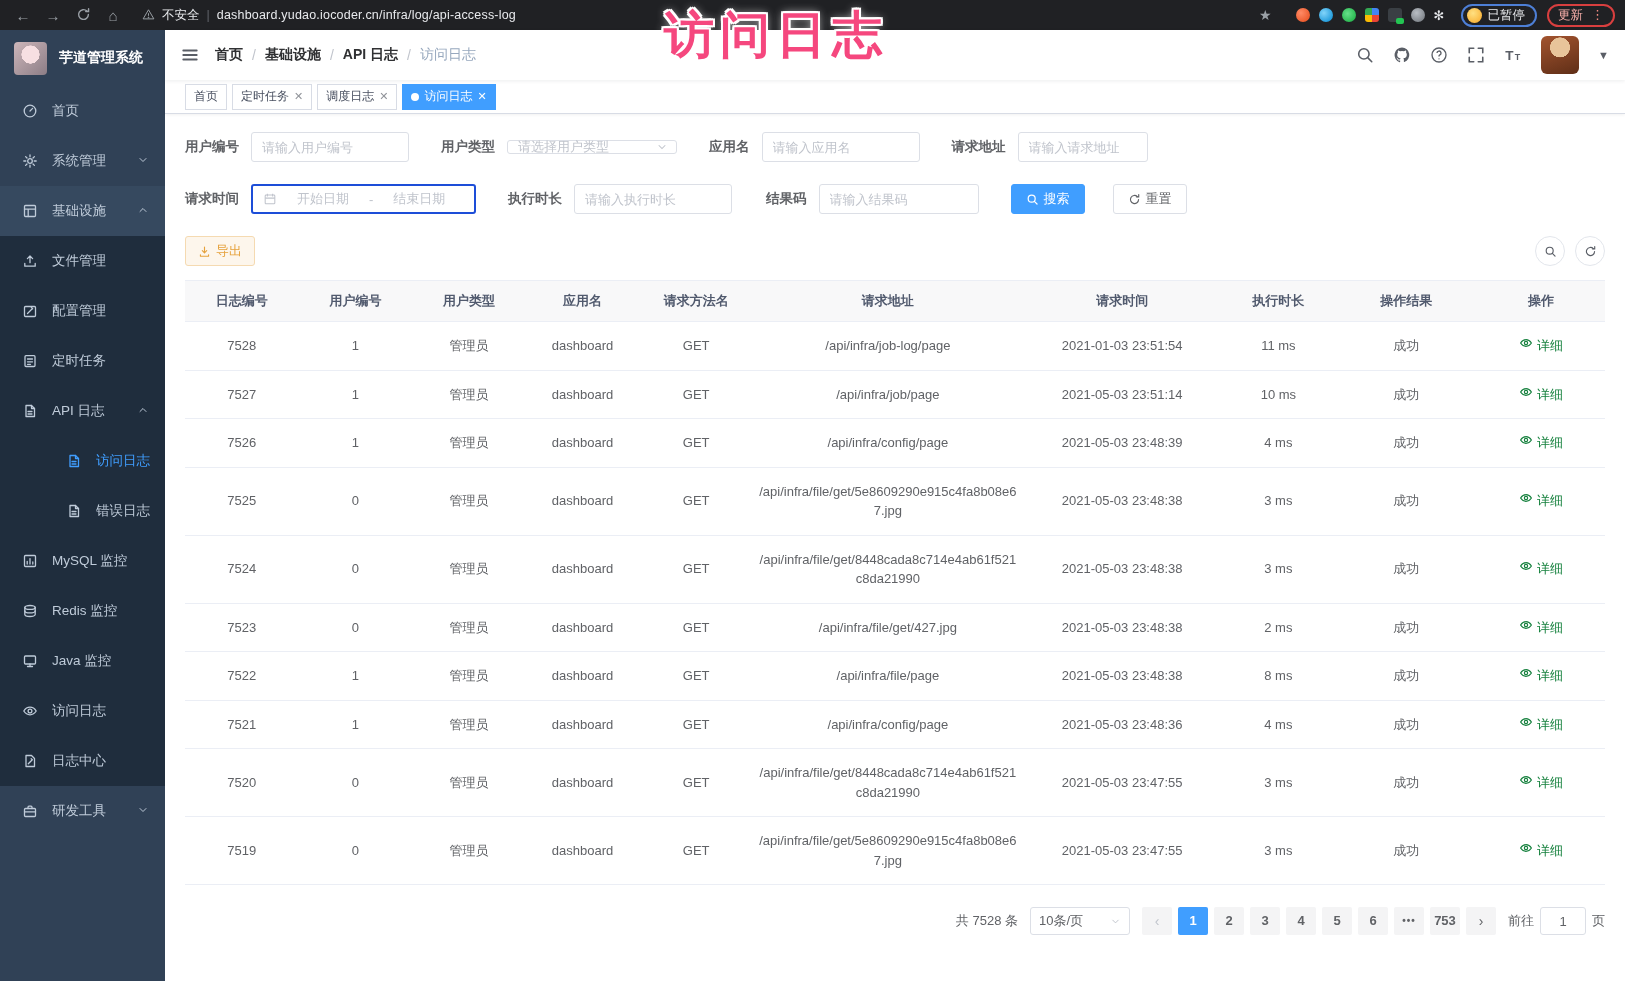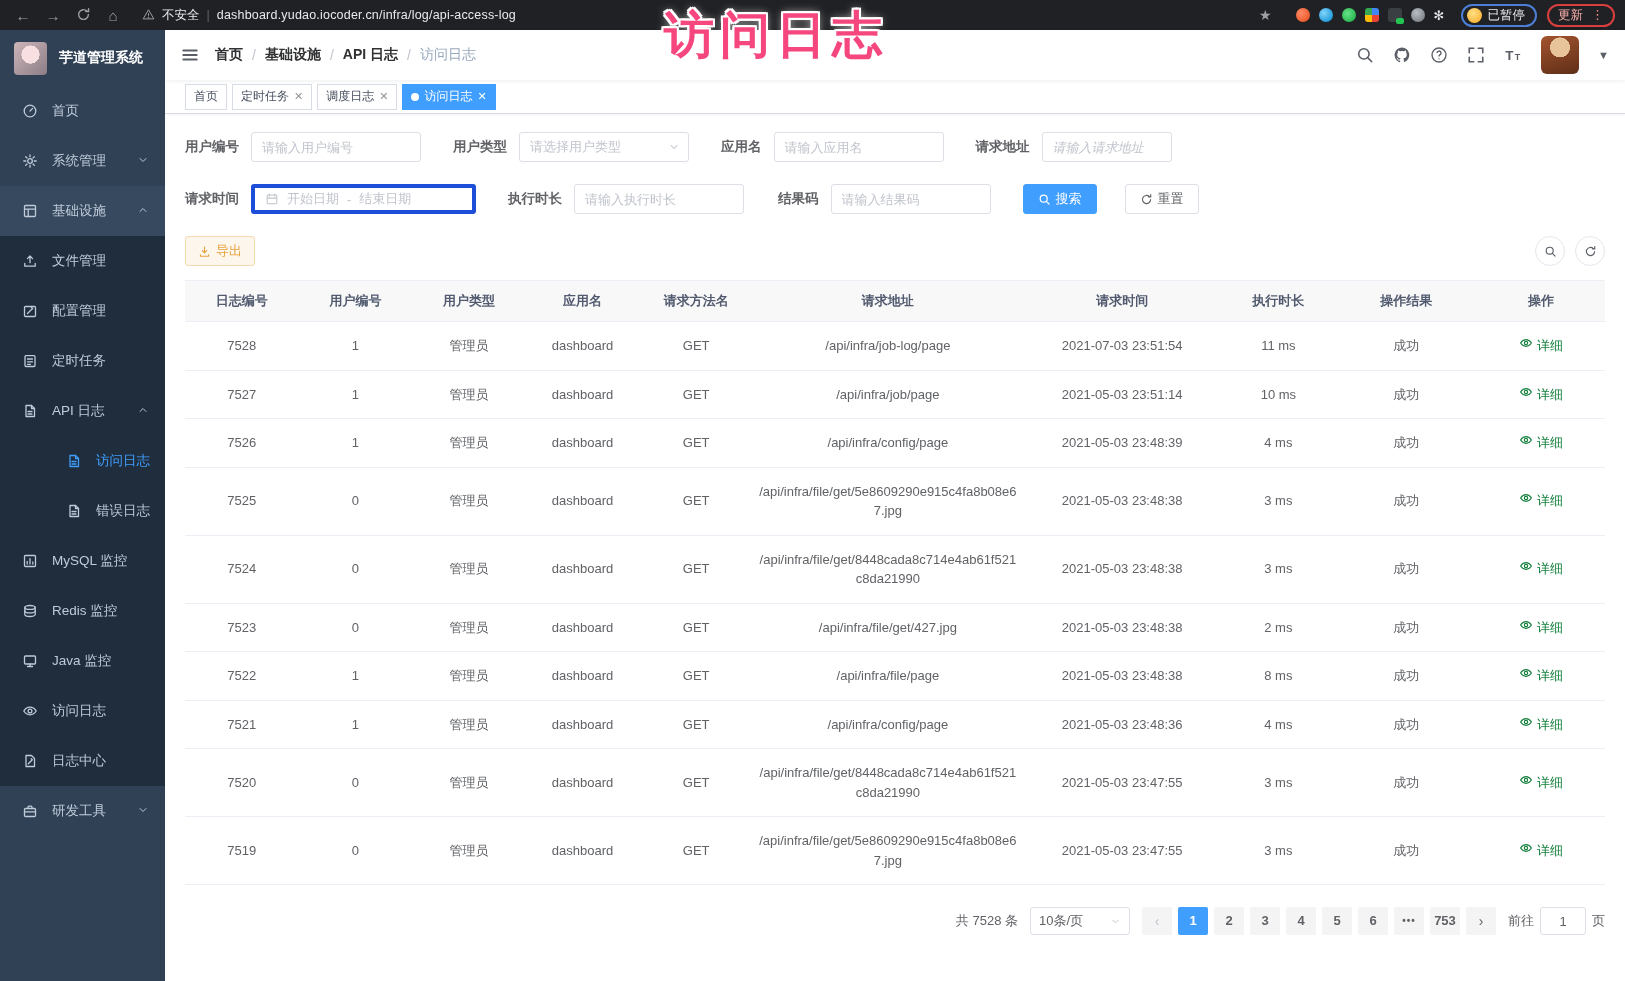--- a/index.html
+++ b/index.html
@@ -67,25 +67,25 @@
   .tag .x{font-size:11px;color:#909399;line-height:1}
   .tag.active{background:#409eff;border-color:#409eff;color:#fff}
   .tag.active .x{color:#fff}
   .tag .dot{width:8px;height:8px;border-radius:50%;background:#fff;display:inline-block}
 
   
   .content{flex:1;padding:18px 20px 1px;overflow:hidden}
   .filter-row{display:flex;align-items:center;margin-bottom:22px}
   .f-group{display:flex;align-items:center;margin-right:32px}
   .f-label{font-weight:700;color:#606266;font-size:13.5px;margin-right:12px;white-space:nowrap}
-  .f-input{height:30px;border:1px solid #dcdfe6;border-radius:3px;padding:0 10px;font-size:13px;color:#606266;width:170px;outline:none;font-family:inherit}
+  .f-input{height:30px;border:1px solid #dcdfe6;border-radius:3px;padding:0 10px;font-size:13px;color:#606266;width:158px;outline:none;font-family:inherit}
   .f-input::placeholder{color:#c0c4cc}
-  .f-select{height:30px;border:1px solid #dcdfe6;border-radius:3px;padding:0 8px 0 10px;width:170px;display:flex;align-items:center;justify-content:space-between;color:#c0c4cc;cursor:pointer}
+  .f-select{height:14px;border:1px solid #dcdfe6;border-radius:3px;padding:0 8px 0 10px;width:170px;display:flex;align-items:center;justify-content:space-between;color:#c0c4cc;cursor:pointer}
   .f-select .sel-caret{color:#c0c4cc;font-size:12px;display:inline-flex}
-  .daterange{height:30px;border:4px solid #1d4ed8;border-radius:3px;width:225px;display:flex;align-items:center;gap:8px;padding:0 10px;color:#c0c4cc;cursor:pointer}
+  .daterange{height:30px;border:2px solid #1d4ed8;border-radius:3px;width:225px;display:flex;align-items:center;gap:20px;padding:0 10px;color:#c0c4cc;cursor:pointer}
   .daterange .cal{font-size:14px;display:inline-flex}
   .dr-sep{color:#c0c4cc}
   .btn{height:30px;border-radius:3px;display:inline-flex;align-items:center;gap:5px;padding:0 14px;font-size:13px;cursor:pointer;border:1px solid transparent;white-space:nowrap}
   .btn-primary{background:#409eff;color:#fff;border-color:#409eff}
   .btn-plain{background:#fff;color:#606266;border-color:#dcdfe6}
   .btn-warning{background:#fdf6ec;color:#e6a23c;border-color:#f5dab1;padding:0 12px}
   .btn .b-i{font-size:13px;display:inline-flex}
 
   .toolbar{display:flex;align-items:center;justify-content:space-between;margin:0 0 14px}
   .mini-group{display:flex;gap:10px}
@@ -456,21 +456,21 @@
                 </svg>
               </span>
           </div>
         </div>
         <div class="f-group">
           <span class="f-label">应用名</span>
           <input class="f-input" placeholder="请输入应用名" style="">
         </div>
         <div class="f-group">
           <span class="f-label">请求地址</span>
-          <input class="f-input" style="width: 130px; font-style: italic;" placeholder="请输入请求地址">
+          <input class="f-input" style="width: 130px;" placeholder="请输入请求地址">
         </div>
       </div>
 
       <div class="filter-row">
         <div class="f-group">
           <span class="f-label">请求时间</span>
           <div class="daterange">
             <span class="cal">
                 <svg class="ic" viewBox="0 0 16 16">
                   <g fill="none" stroke="currentColor" stroke-width="1.2">
@@ -576,21 +576,21 @@
             </tr>
           </thead>
         <tbody id="tbody">
             <tr>
               <td>7528</td>
               <td>1</td>
               <td>管理员</td>
               <td>dashboard</td>
               <td>GET</td>
               <td class="c-url">/api/infra/job-log/page</td>
-              <td>2021-07-03 23:51:54</td>
+              <td>2021-01-03 23:51:54</td>
               <td>11 ms</td>
               <td>成功</td>
               <td><span class="detail-link"><span class="b-i">
                     <svg class="ic" viewBox="0 0 16 16">
                       <g fill="none" stroke="currentColor" stroke-width="1.3" stroke-linecap="round" stroke-linejoin="round">
                         <path d="M1.8 8s2.4-3.8 6.2-3.8S14.2 8 14.2 8s-2.4 3.8-6.2 3.8S1.8 8 1.8 8Z"></path>
                         <circle cx="8" cy="8" r="1.9"></circle>
                       </g>
                     </svg>
                   </span>详细</span></td>

